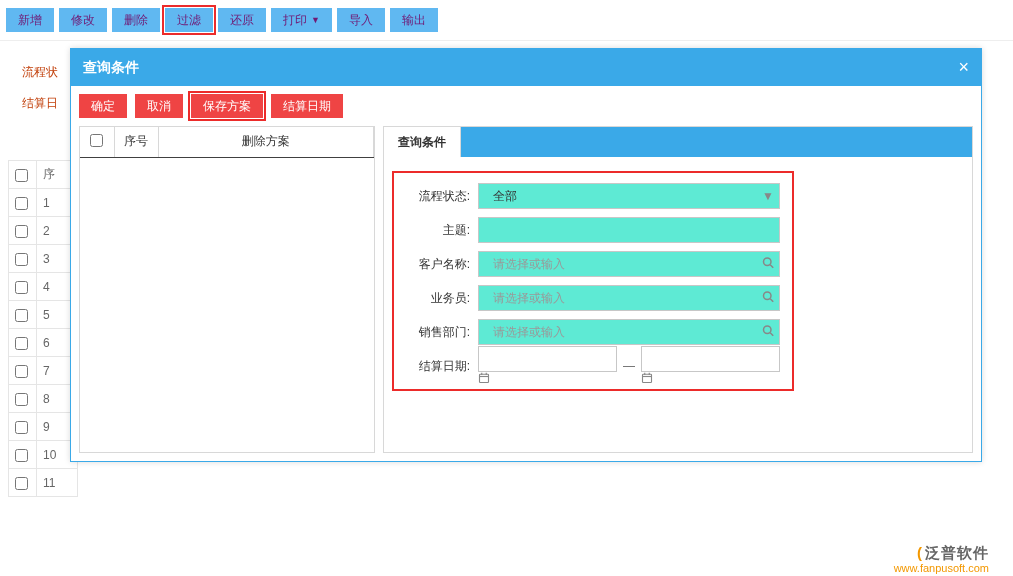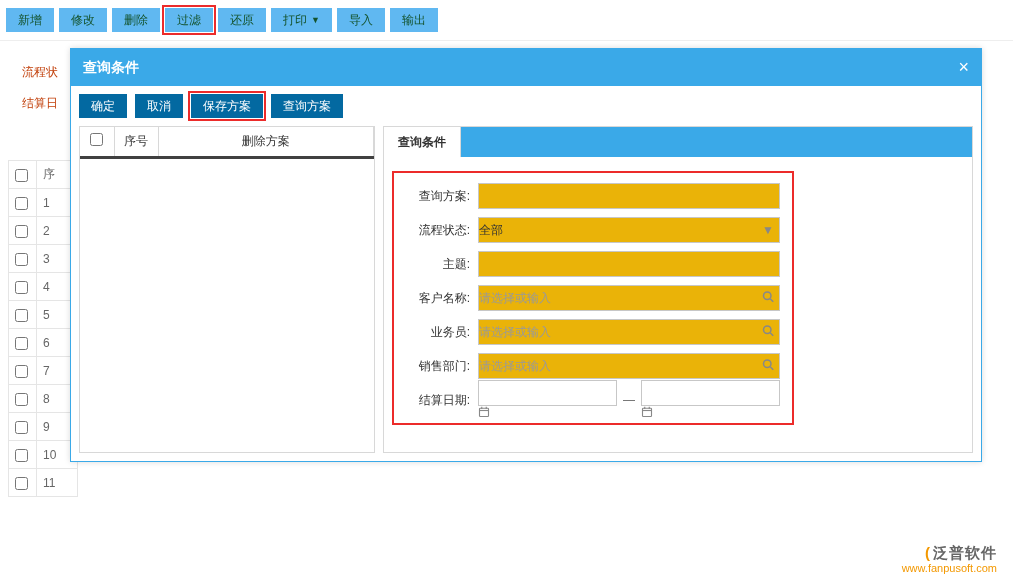--- a/index.html
+++ b/index.html
@@ -1,72 +1,72 @@
 <!DOCTYPE html>
 <html><head>
 <meta charset="utf-8">
 <style>
 * { box-sizing: border-box; margin: 0; padding: 0; }
 body { font-family: "Microsoft YaHei", Arial, sans-serif; font-size: 12px; color: #333; background: #fff; width: 1013px; height: 576px; overflow: hidden; position: relative; }
 
 
 .top-toolbar { padding: 8px 6px; display: flex; gap: 5px; border-bottom: 1px solid #eee; }
-.top-toolbar .btn { background: #60b8f1; color: #14532d; border: none; padding: 4px 12px; font-size: 12px; cursor: pointer; display: inline-flex; align-items: center; gap: 4px; height: 24px; }
+.top-toolbar .btn { background: #60b8f1; color: #701a75; border: none; padding: 4px 12px; font-size: 12px; cursor: pointer; display: inline-flex; align-items: center; gap: 4px; height: 24px; }
 .top-toolbar .btn.hl { outline: 2px solid #ec2b2a; outline-offset: 1px; }
 .chev-down { font-size: 9px; }
 
 
 .bg-labels { position: absolute; left: 22px; top: 64px; color: #c2410c; z-index: 0; }
 .bg-labels div { margin-bottom: 14px; }
 
 
 .bg-table { position: absolute; left: 8px; top: 160px; width: 70px; z-index: 0; }
 .bg-table table { border-collapse: collapse; width: 100%; }
 .bg-table th, .bg-table td { border: 1px solid #e5e5e5; height: 28px; text-align: left; padding: 0 6px; font-weight: normal; color: #666; }
 .bg-table input[type=checkbox] { vertical-align: middle; }
 
 
 .dialog { position: absolute; left: 70px; top: 48px; width: 912px; height: 414px; background: #fff; border: 1px solid #3aa9e8; box-shadow: 0 0 6px rgba(0,0,0,.15); z-index: 10; display: flex; flex-direction: column; }
 .dialog-title { background: #3aa9e8; color: #fff; font-size: 14px; font-weight: bold; padding: 8px 12px; display: flex; justify-content: space-between; align-items: center; }
 .dialog-close { color: #fff; font-size: 18px; cursor: pointer; font-weight: normal; }
 .dialog-toolbar { padding: 8px 8px; display: flex; gap: 8px; }
-.dialog-toolbar .dbtn { background: #0369a1; color: #fff; border: none; padding: 4px 12px; font-size: 12px; cursor: pointer; height: 24px; }
+.dialog-toolbar .dbtn { background: #ef4444; color: #fff; border: none; padding: 4px 12px; font-size: 12px; cursor: pointer; height: 24px; }
 .dialog-toolbar .dbtn.hl { outline: 2px solid #ec2b2a; outline-offset: 1px; }
 
 .dialog-body { flex: 1; display: flex; padding: 0 8px 8px 8px; gap: 8px; }
 
 
 .left-panel { width: 296px; border: 1px solid #d8d8d8; display: flex; flex-direction: column; }
 .left-panel table { width: 100%; border-collapse: collapse; }
-.left-panel th { border-bottom: 3px solid #404040; border-right: 1px solid #d8d8d8; height: 30px; font-weight: normal; color: #333; text-align: center; }
+.left-panel th { border-bottom: 1px solid #404040; border-right: 1px solid #d8d8d8; height: 30px; font-weight: normal; color: #333; text-align: center; }
 .left-panel th:first-child { width: 34px; }
 .left-panel th:nth-child(2) { width: 44px; }
 
 
 .right-panel { flex: 1; border: 1px solid #d8d8d8; display: flex; flex-direction: column; }
 .right-tabs { background: #3aa9e8; height: 30px; display: flex; }
 .right-tabs .tab { background: #fff; color: #333; padding: 0 14px; height: 100%; display: flex; align-items: center; font-weight: bold; border-right: 1px solid #d8d8d8; }
 
 .form-area { padding: 14px 8px; }
 .form-box { border: 2px solid #ec2b2a; padding: 10px 12px; width: 402px; }
 .form-row { display: flex; align-items: center; margin-bottom: 8px; height: 26px; }
 .form-row:last-child { margin-bottom: 0; justify-content: flex-end; }
 .form-label { width: 64px; text-align: right; color: #333; margin-right: 8px; }
 .form-control { flex: 1; position: relative; }
-.form-control input, .form-control .select { width: 100%; height: 26px; border: 1px solid #c7c7c7; padding: 0 24px 0 0; font-size: 12px; color: #333; background: #eab308; }
+.form-control input, .form-control .select { width: 100%; height: 26px; border: 1px solid #c7c7c7; padding: 0 24px 0 14px; font-size: 12px; color: #333; background: #5eead4; }
 .form-control input::placeholder { color: #999; }
 .form-control .icon-right { position: absolute; right: 6px; top: 50%; transform: translateY(-50%); color: #888; font-size: 12px; pointer-events: none; }
 .select { display: flex; align-items: center; color: #333; }
 .date-pair { display: flex; align-items: center; gap: 6px; flex: 1; }
 .date-pair .date-in { position: relative; flex: 1; }
 .date-pair .date-in input { width: 100%; height: 26px; border: 1px solid #c7c7c7; padding: 0 24px 0 6px; font-size: 12px; }
 .date-pair .sep { color: #666; }
 
 
-.watermark { position: absolute; right: 16px; bottom: 2px; z-index: 20; text-align: right; line-height: 1.1; }
+.watermark { position: absolute; right: 24px; bottom: 2px; z-index: 20; text-align: right; line-height: 1.1; }
 .watermark .l1 { font-size: 15px; color: #666; font-weight: bold; letter-spacing: 1px; }
 .watermark .l1 .swirl { color: #f39800; font-weight: bold; margin-right: 2px; }
 .watermark .l2 { font-size: 11px; color: #f39800; }
 </style>
 </head>
 <body>
 
 <div class="top-toolbar">
   <button class="btn">新增</button>
   <button class="btn">修改</button>
@@ -145,21 +145,21 @@
 
 <div class="dialog">
   <div class="dialog-title">
     <span>查询条件</span>
     <span class="dialog-close">×</span>
   </div>
   <div class="dialog-toolbar">
     <button class="dbtn">确定</button>
     <button class="dbtn">取消</button>
     <button class="dbtn hl">保存方案</button>
-    <button class="dbtn">查询方案</button>
+    <button class="dbtn">结算日期</button>
   </div>
   <div class="dialog-body">
 
     <div class="left-panel">
       <table>
         <thead>
           <tr>
             <th><input type="checkbox" style=""></th>
             <th>序号</th>
             <th>删除方案</th>
@@ -168,24 +168,20 @@
       </table>
     </div>
 
     <div class="right-panel">
       <div class="right-tabs">
         <div class="tab">查询条件</div>
       </div>
       <div class="form-area">
         <div class="form-box">
 
-          <div class="form-row">
-            <div class="form-label">查询方案:</div>
-            <div class="form-control"><input type="text" style=""></div>
-          </div>
 
           <div class="form-row">
             <div class="form-label">流程状态:</div>
             <div class="form-control">
               <div class="select">全部</div>
               <span class="icon-right">▼</span>
             </div>
           </div>
 
           <div class="form-row">

